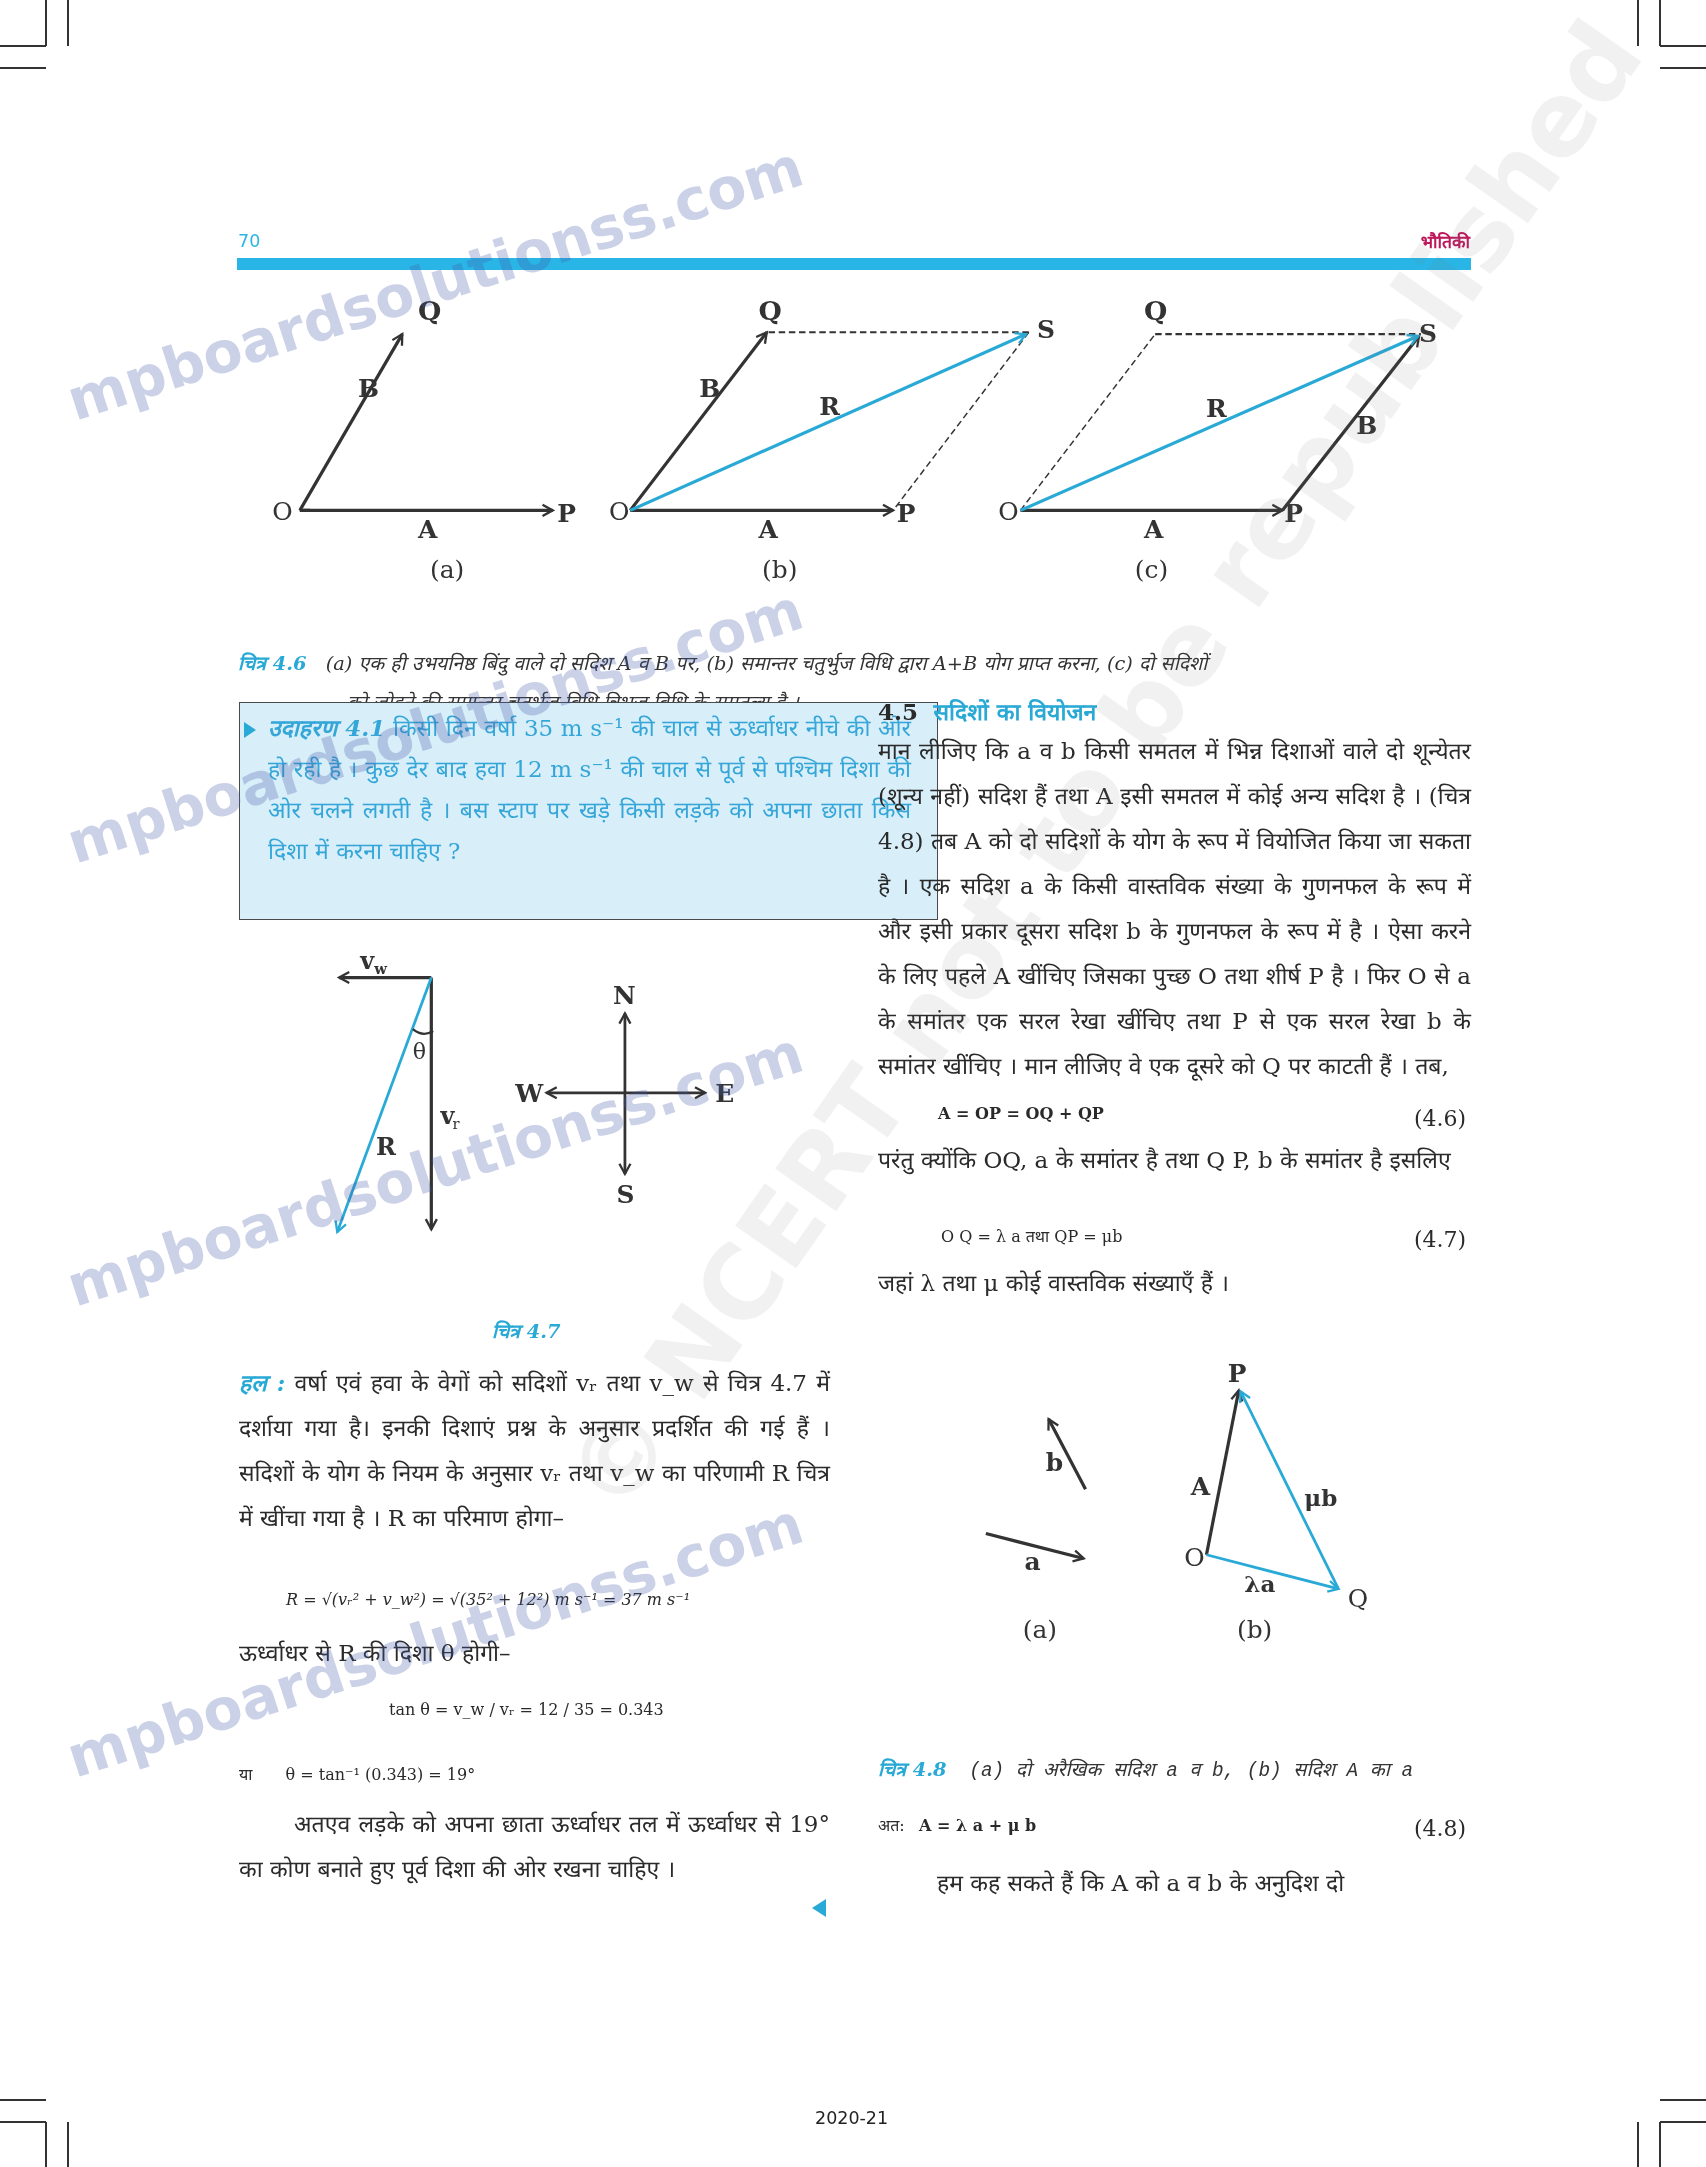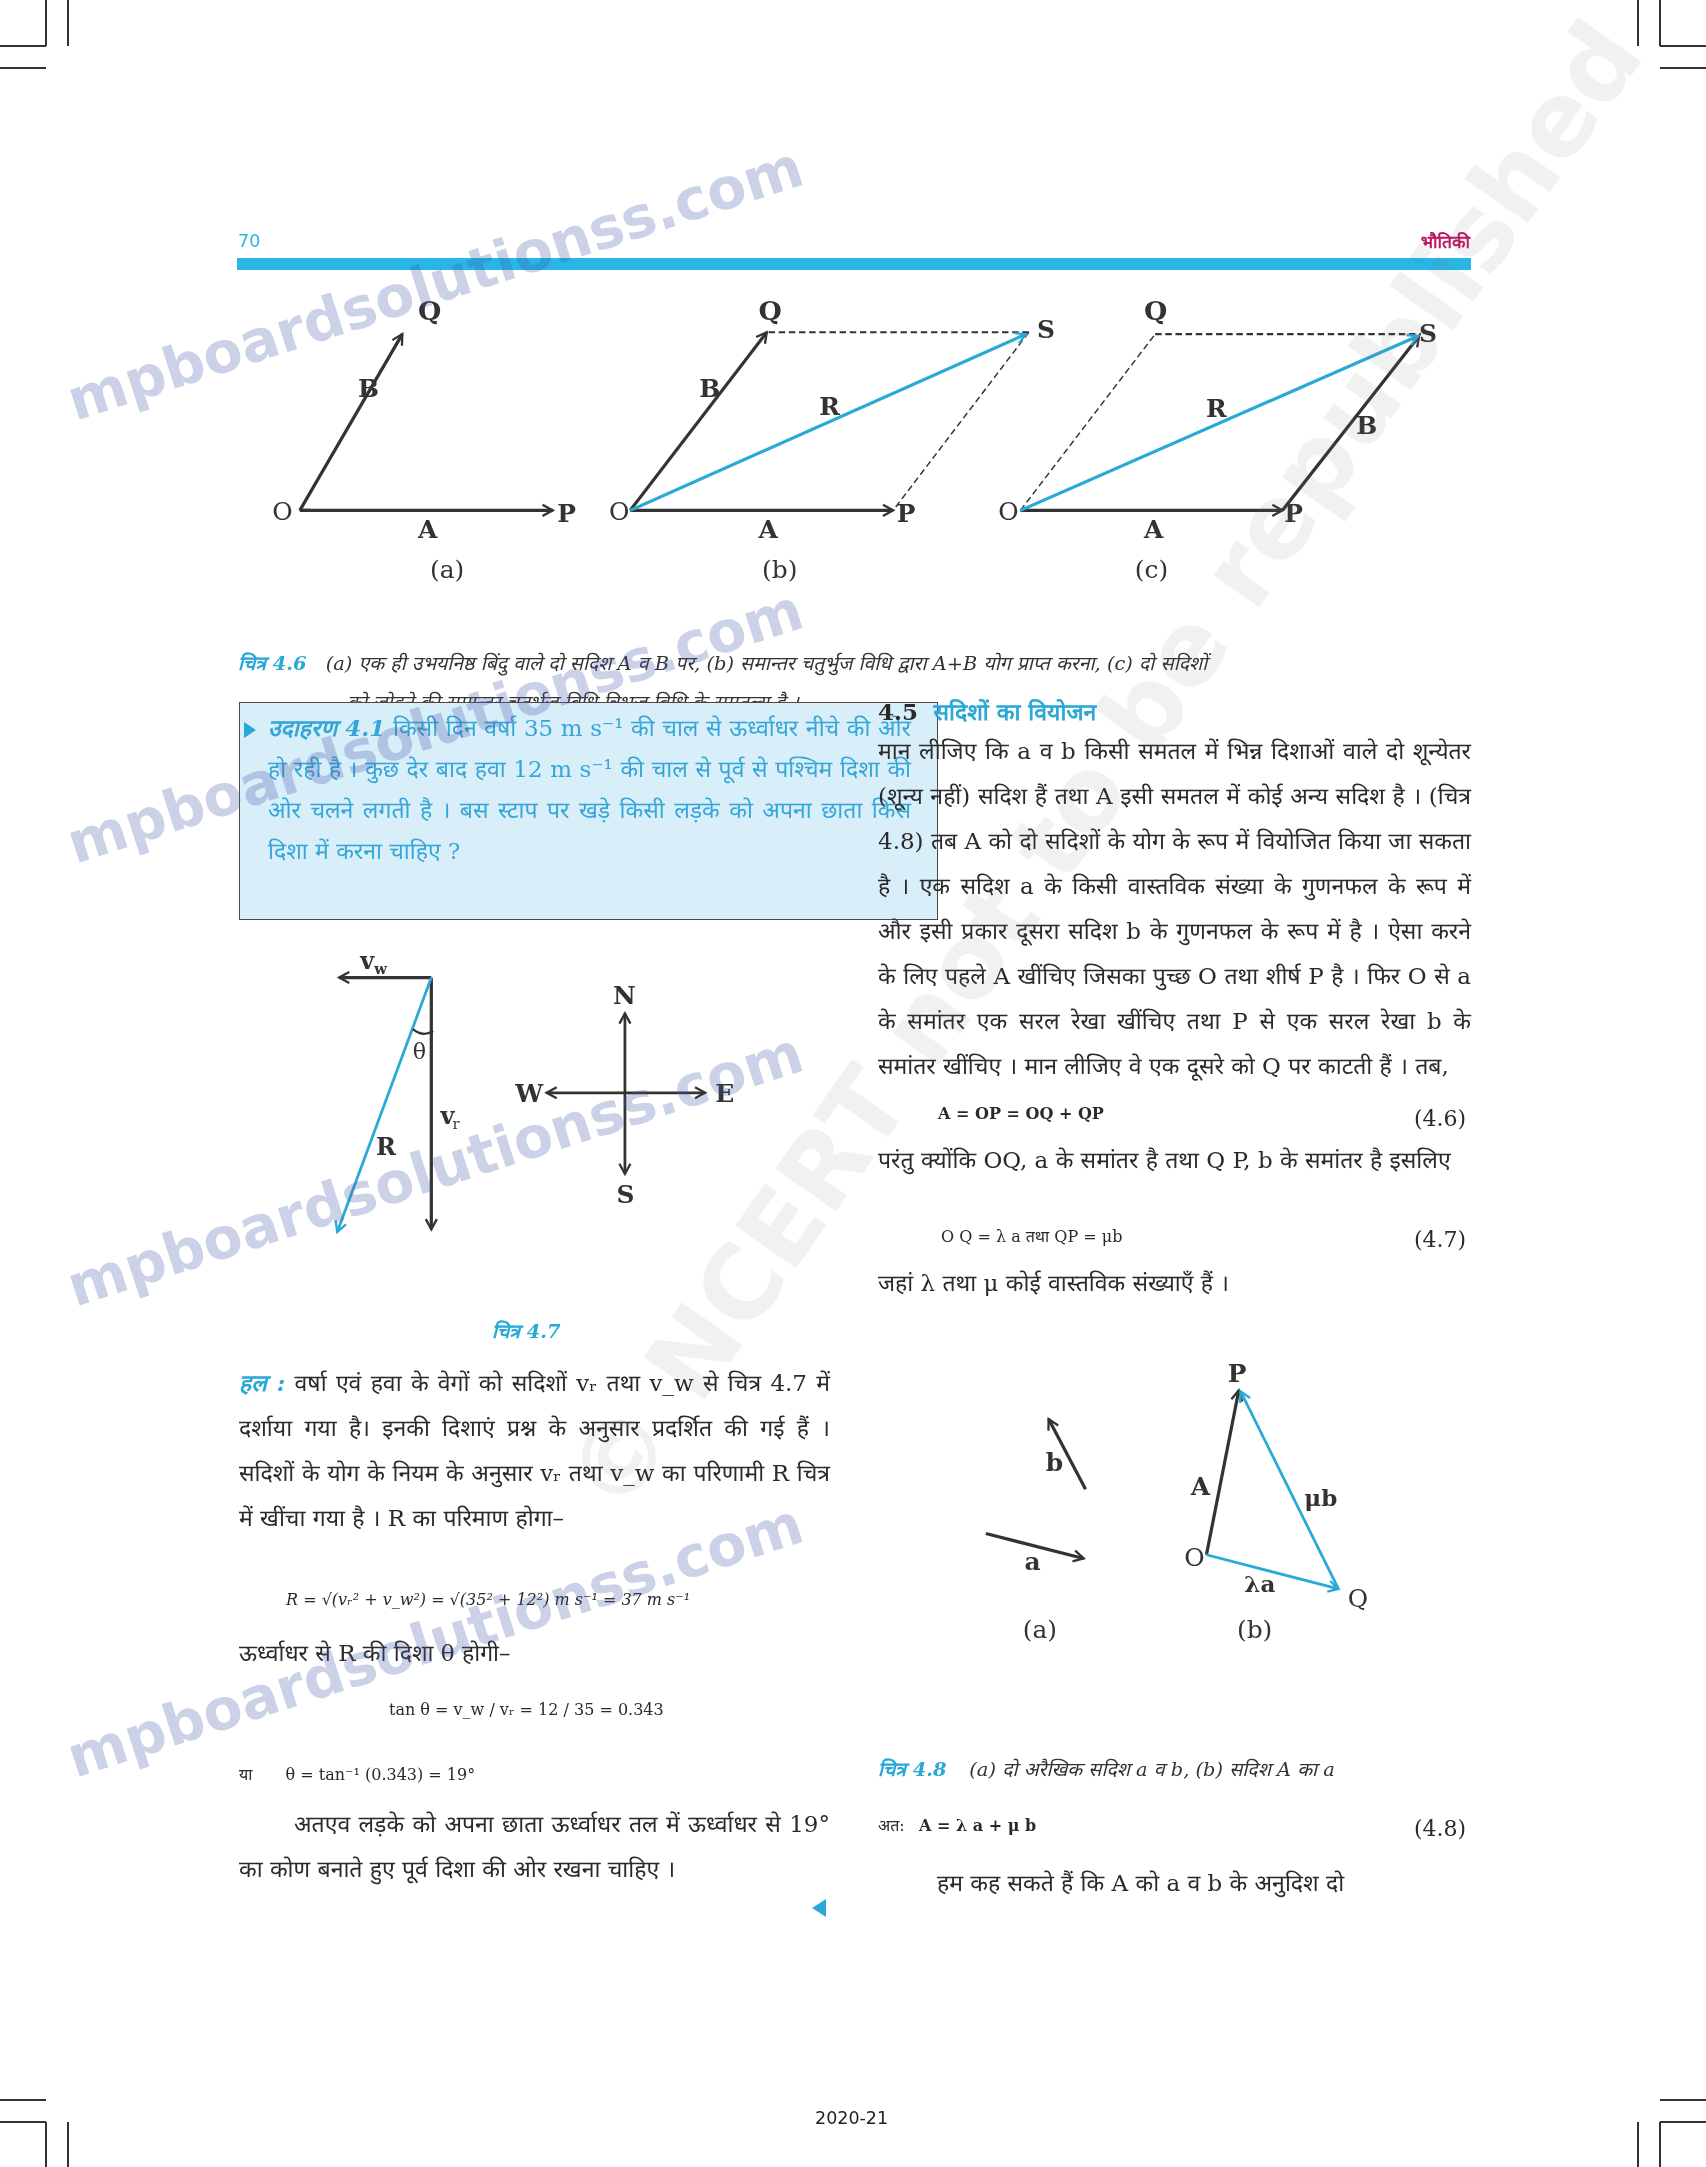--- a/index.html
+++ b/index.html
@@ -248,21 +248,21 @@
     <text x="250" y="160" font-size="27" fill="#333" font-weight="bold">A</text>
     <text x="373" y="172" font-size="25" fill="#333" font-weight="bold">μb</text>
     <text x="308" y="265" font-size="25" fill="#333" font-weight="bold">λa</text>
     <text x="300" y="315" font-size="27" fill="#333">(b)</text>
   </g>
 </svg>
 
 <div class="abs fig-caption" style="left:878px;top:1704px;width:595px;">
   <div style="white-space:nowrap;">
     <span class="fig-label">चित्र 4.8</span>
-    <span style="margin-left:16.6px;">(a) दो अरैखिक सदिश a व  b, (b) सदिश A का a</span>
+    <span style="margin-left:16.6px;font-family:Liberation Mono, monospace;">(a) दो अरैखिक सदिश a व  b, (b) सदिश A का a</span>
   </div>
 </div>
 
 <div class="abs eq" style="left:878px;top:1814px;">
   <span>अत:</span>
   <span style="margin-left:9.2px;font-weight:bold;">A = λ a + μ b</span>
 </div>
 <div class="eqnum" style="left:1414px;top:1816px;">(4.8)</div>
 <div class="abs para" style="left:878px;top:1861px;width:593px;text-indent:59px;">हम कह सकते हैं कि A को a व b के अनुदिश दो</div>
 

